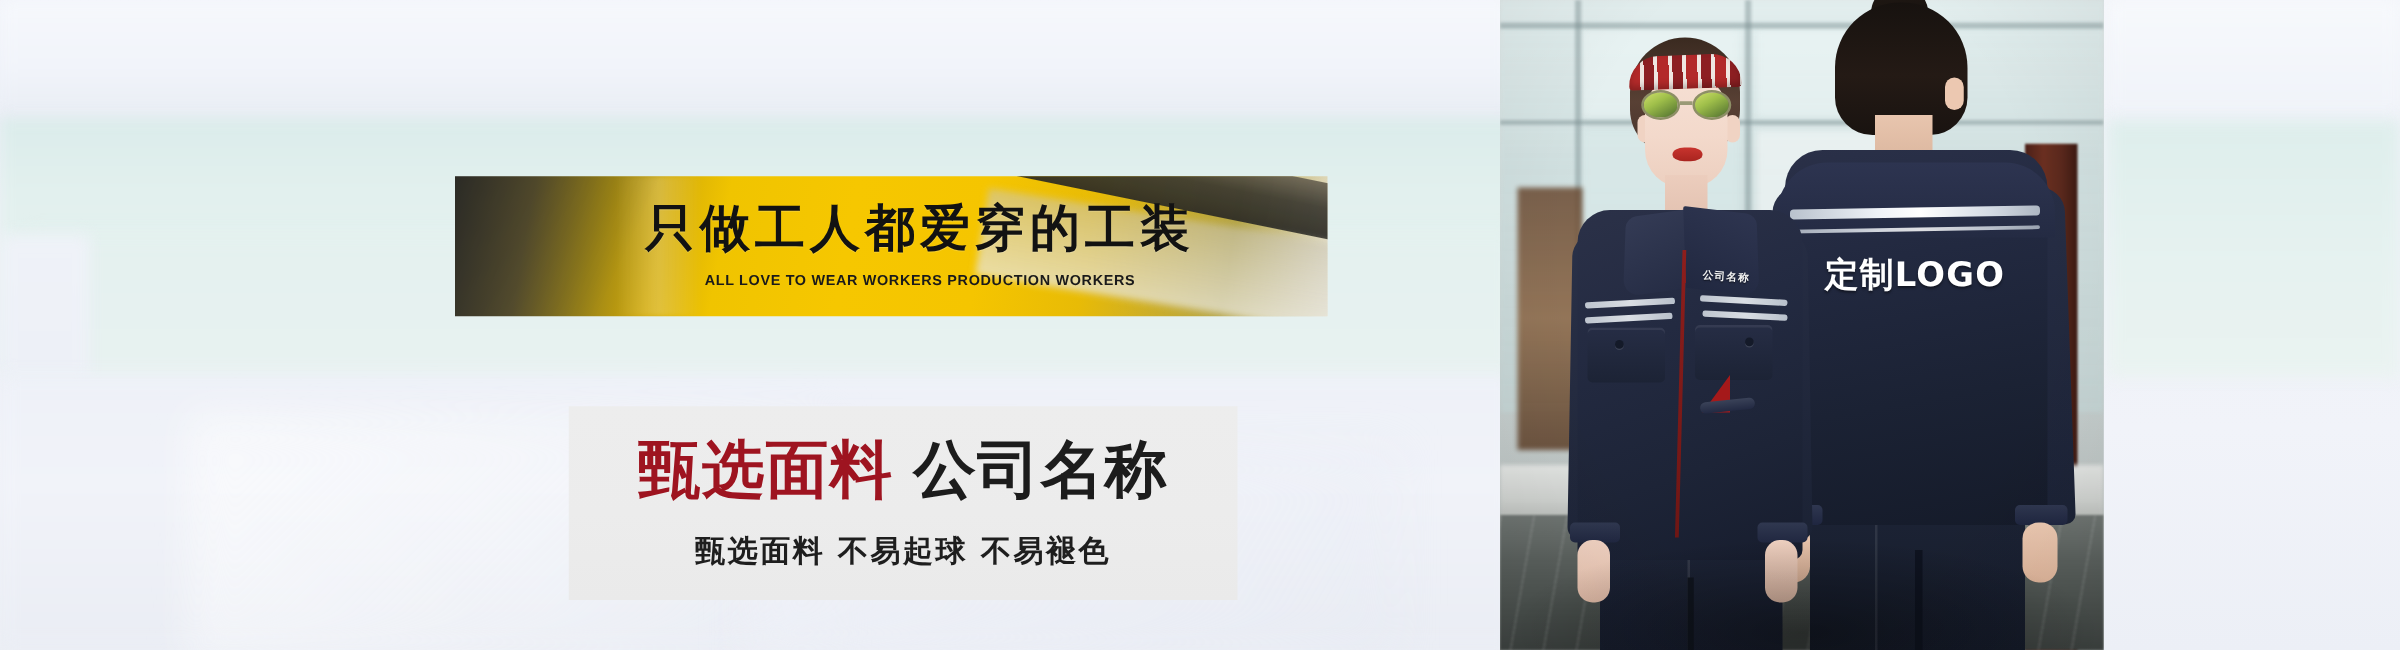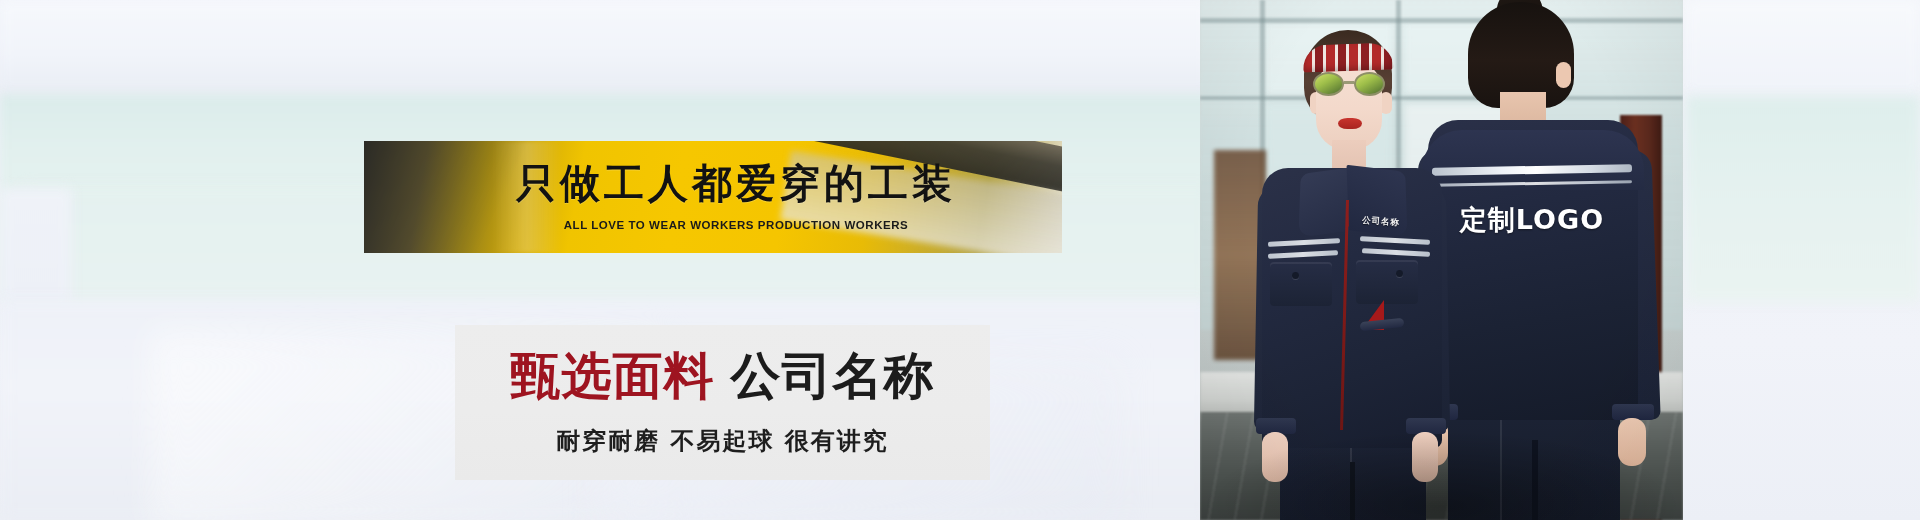--- a/index.html
+++ b/index.html
@@ -464,21 +464,21 @@
       <div class="plaque-title">只做工人都爱穿的工装</div>
       <div class="plaque-sub">ALL LOVE TO WEAR WORKERS PRODUCTION WORKERS</div>
     </div>
   </div>
 
   <div class="card">
     <div class="card-h">
       <span class="accent">甄选面料</span>
       <span class="plain">公司名称</span>
     </div>
-    <div class="card-sub">耐穿耐磨 不易起球 很有讲究</div>
+    <div class="card-sub">甄选面料 不易起球 不易褪色</div>
   </div>
 
   <div class="photo">
     <div class="ph-sky"></div>
     <div class="ph-glass"></div>
     <div class="ph-pane p1"></div>
     <div class="ph-pane p2"></div>
     <div class="ph-pane p3"></div>
     <div class="ph-pane p4"></div>
     <div class="ph-mull v1"></div>

